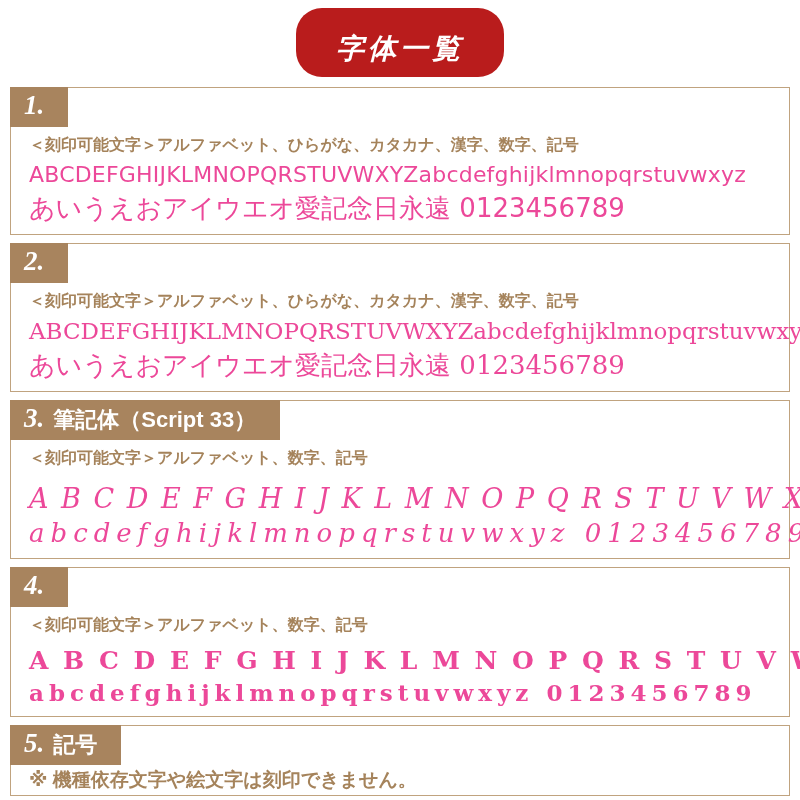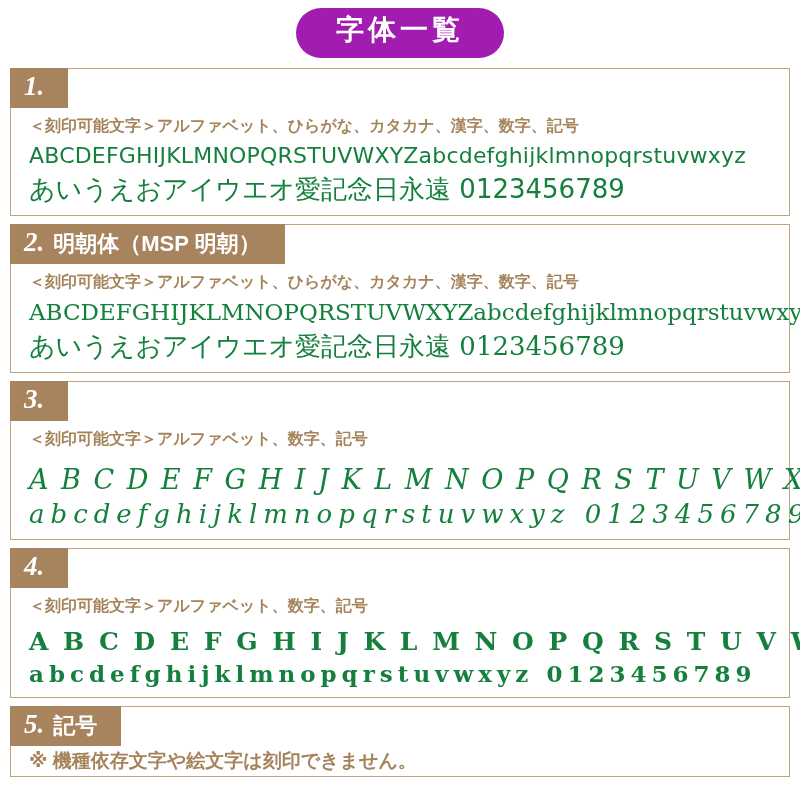--- a/index.html
+++ b/index.html
@@ -8,27 +8,28 @@
     background:#ffffff;
     font-family:"Liberation Sans","DejaVu Sans",sans-serif;
     color:#1d1d1d;
     overflow:hidden;
   }
   .page{box-sizing:border-box;width:800px;height:800px;padding:8px 10px 4px;}
   
   .title-pill{
     width:max-content;
     margin:0 auto 10px;
-    background:#a21caf;
+    background:#b91c1c;
     color:#ffffff;
     font-size:28px;
     font-weight:700;
     letter-spacing:4px;
-    padding:3px 40px 9px;
+    padding:22px 40px 9px;
     border-radius:26px;
+    font-style:italic;
   }
   
   .font-section{
     position:relative;
     border:1px solid #c0a37f;
     background:#ffffff;
     margin-bottom:8px;
     box-sizing:border-box;
   }
   .section-header{
@@ -53,21 +54,21 @@
   .caption{
     color:#a5835b;
     font-weight:700;
     font-size:16px;
     padding:8px 6px 2px 18px;
     white-space:nowrap;
   }
   .sample{
     padding:2px 4px 2px 18px;
     white-space:nowrap;
-    color:#15803d;
+    color:#ec4899;
   }
   .gothic-latin{
     font-family:"DejaVu Sans","Liberation Sans",sans-serif;
     font-size:22px;
     letter-spacing:0.2px;
     padding-top:4px;
   }
   .gothic-jp{
     font-family:"DejaVu Sans","Liberation Sans",sans-serif;
     font-size:26px;
@@ -132,30 +133,30 @@
       <span class="sec-num">1.</span>
     </div>
     <div class="caption">＜刻印可能文字＞アルファベット、ひらがな、カタカナ、漢字、数字、記号</div>
     <div class="sample gothic-latin">ABCDEFGHIJKLMNOPQRSTUVWXYZabcdefghijklmnopqrstuvwxyz</div>
     <div class="sample gothic-jp">あいうえおアイウエオ愛記念日永遠 0123456789</div>
   </section>
 
   <section class="font-section">
     <div class="section-header">
       <span class="sec-num">2.</span>
-      <span class="sec-name">明朝体（MSP 明朝）</span>
     </div>
     <div class="caption">＜刻印可能文字＞アルファベット、ひらがな、カタカナ、漢字、数字、記号</div>
     <div class="sample mincho-latin">ABCDEFGHIJKLMNOPQRSTUVWXYZabcdefghijklmnopqrstuvwxyz</div>
     <div class="sample mincho-jp">あいうえおアイウエオ愛記念日永遠 0123456789</div>
   </section>
 
   <section class="font-section">
     <div class="section-header">
       <span class="sec-num">3.</span>
+      <span class="sec-name">筆記体（Script 33）</span>
     </div>
     <div class="caption">＜刻印可能文字＞アルファベット、数字、記号</div>
     <div class="sample script-upper">A B C D E F G H I J K L M N O P Q R S T U V W X Y Z</div>
     <div class="sample script-lower">abcdefghijklmnopqrstuvwxyz  0123456789</div>
   </section>
 
   <section class="font-section">
     <div class="section-header">
       <span class="sec-num">4.</span>
     </div>

